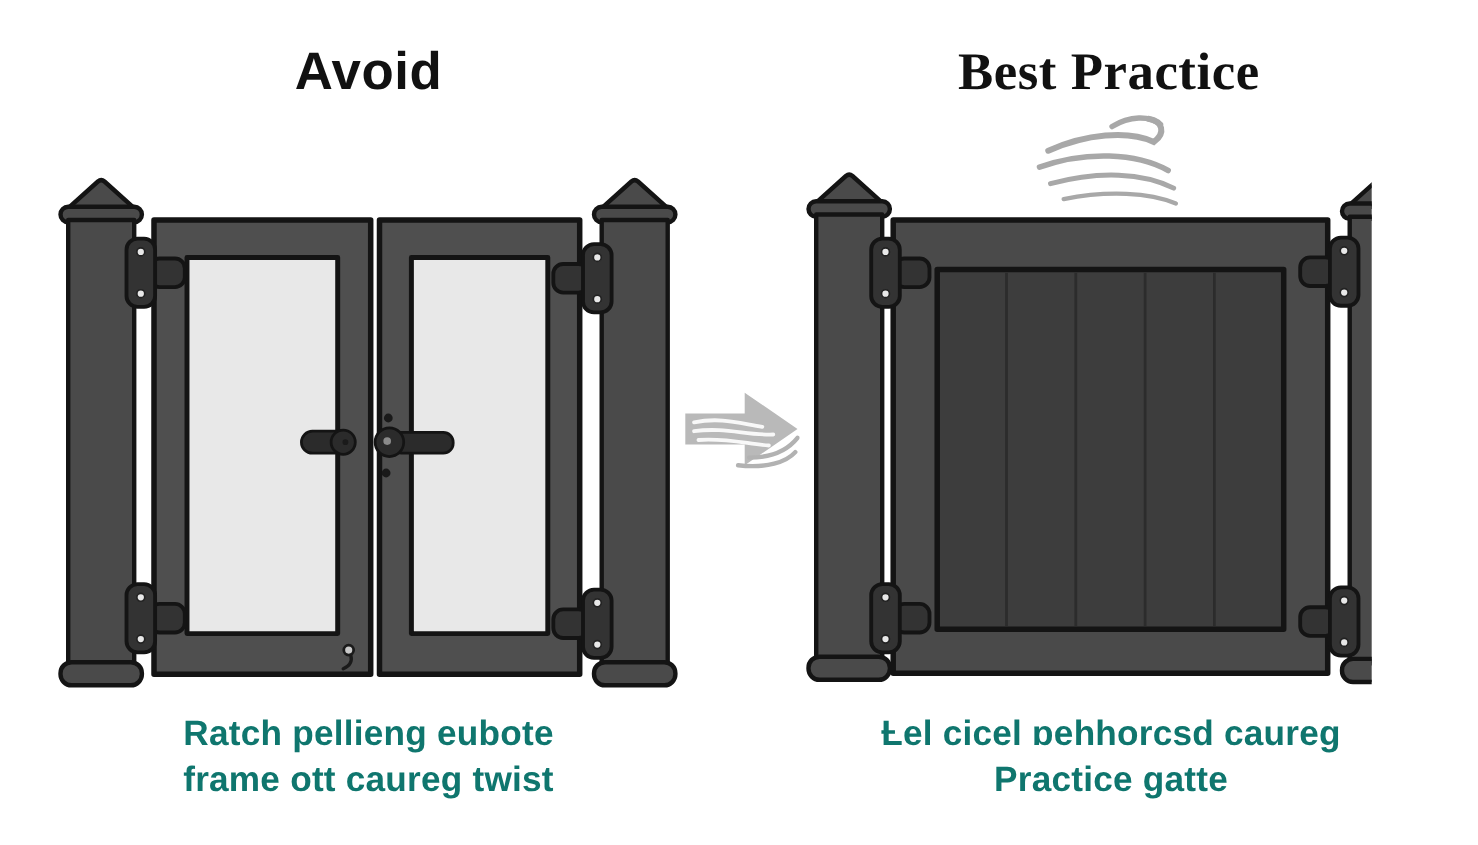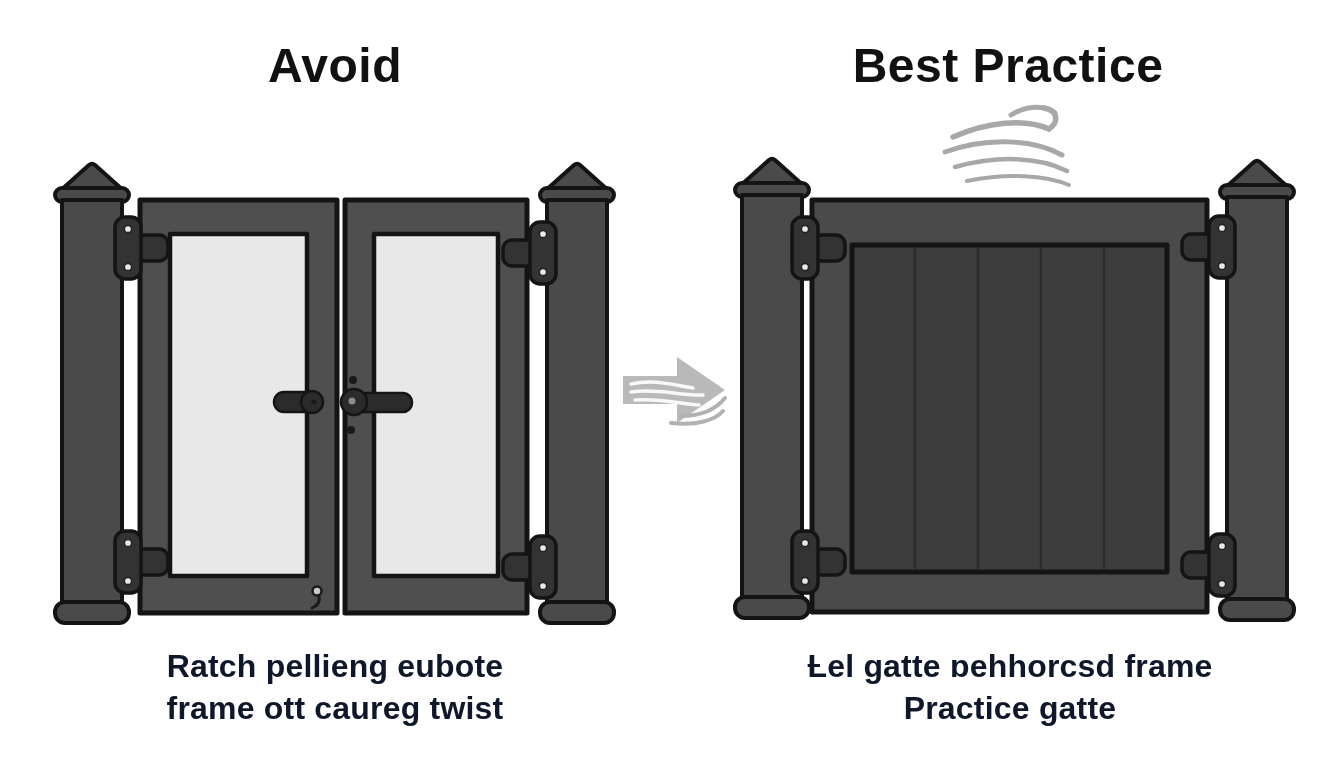--- a/index.html
+++ b/index.html
@@ -12,37 +12,37 @@
     --hinge:#333333;
     --hinge-dark:#2c2c2c;
     --swoosh:#a8a8a8;
     --arrow:#b9b9b9;
     --text:#111111;
   }
   *{margin:0;padding:0;box-sizing:border-box;}
   html,body{background:var(--bg);}
   .stage{
     position:relative;
-    width:1344px;height:768px;
+    width:1247px;height:768px;
     background:var(--bg);
     overflow:hidden;
     font-family:"Liberation Sans","DejaVu Sans",sans-serif;
   }
   .title{
     position:absolute;top:42px;width:600px;
     text-align:center;
     font-size:48px;font-weight:700;color:var(--text);
     letter-spacing:0.5px;line-height:1;
   }
   .title.left{left:35px;}
-  .title.right{left:708px;}
+  .title.right{left:708px;font-family:Liberation Serif, serif;}
   .caption{
     position:absolute;top:645px;width:640px;
     text-align:center;
-    font-size:32px;font-weight:700;color:#0f172a;
+    font-size:32px;font-weight:700;color:#0f766e;
     line-height:42px;letter-spacing:0.2px;
   }
   .caption.left{left:15px;}
   .caption.right{left:690px;}
   svg{position:absolute;display:block;}
   .svg-left-gate{left:40px;top:150px;}
   .svg-right-gate{left:715px;top:95px;}
   .svg-arrow{left:615px;top:348px;}
   
   .post-part{fill:var(--frame);stroke:var(--outline);stroke-width:4;stroke-linejoin:round;}
@@ -162,17 +162,17 @@
       <use href="#hinge-shape" transform="translate(507,152) scale(-1,1)"></use>
       <use href="#hinge-shape" transform="translate(507,470) scale(-1,1)"></use>
     </g>
   </svg>
 
   <div class="caption left">
     <div>Ratch pellieng eubote</div>
     <div>frame ott caureg twist</div>
   </div>
   <div class="caption right">
-    <div>Ƚel gatte ɒehhorcsd frame</div>
+    <div>Ƚel cicel ɒehhorcsd caureg</div>
     <div>Practice gatte</div>
   </div>
 
 </div>
 
 </body></html>

